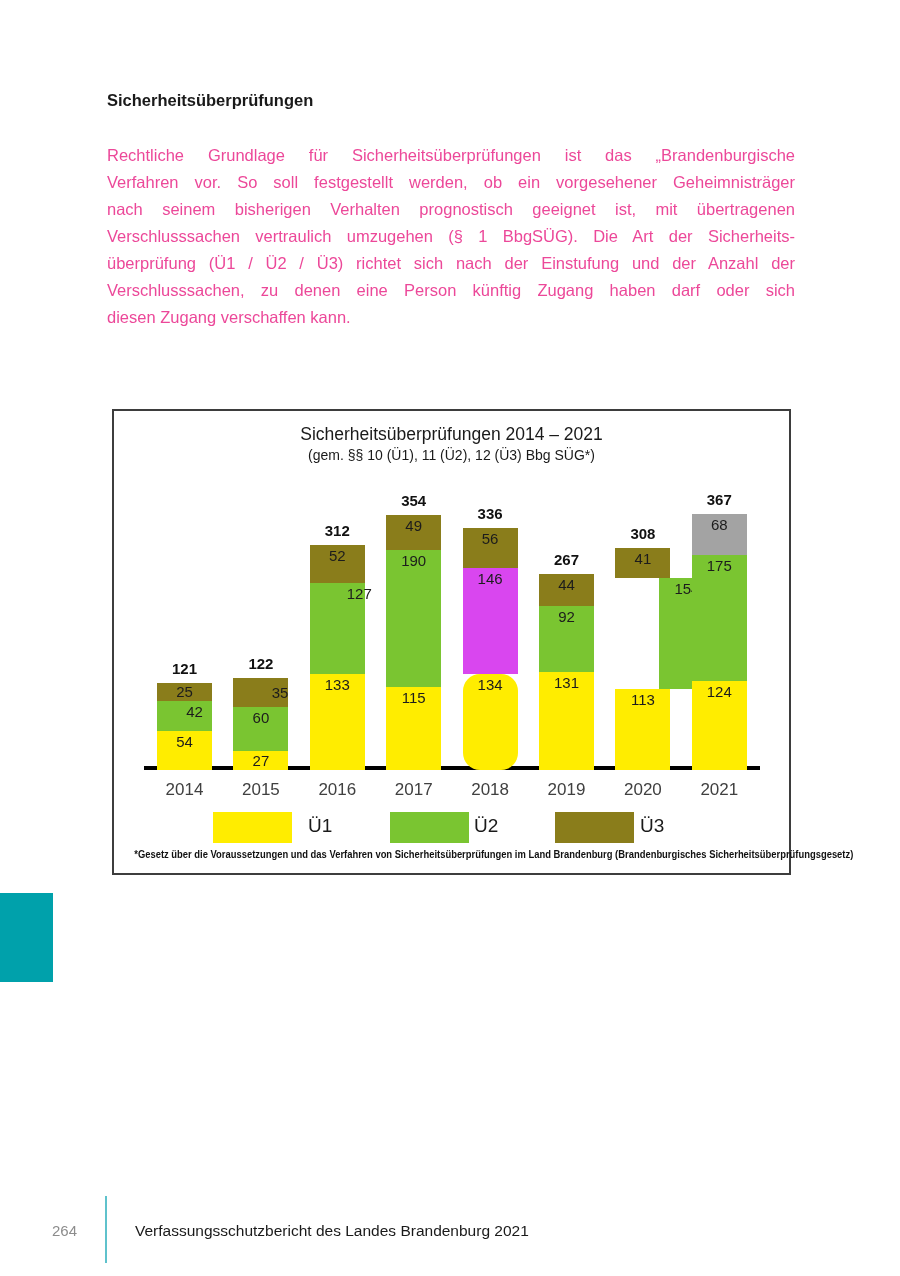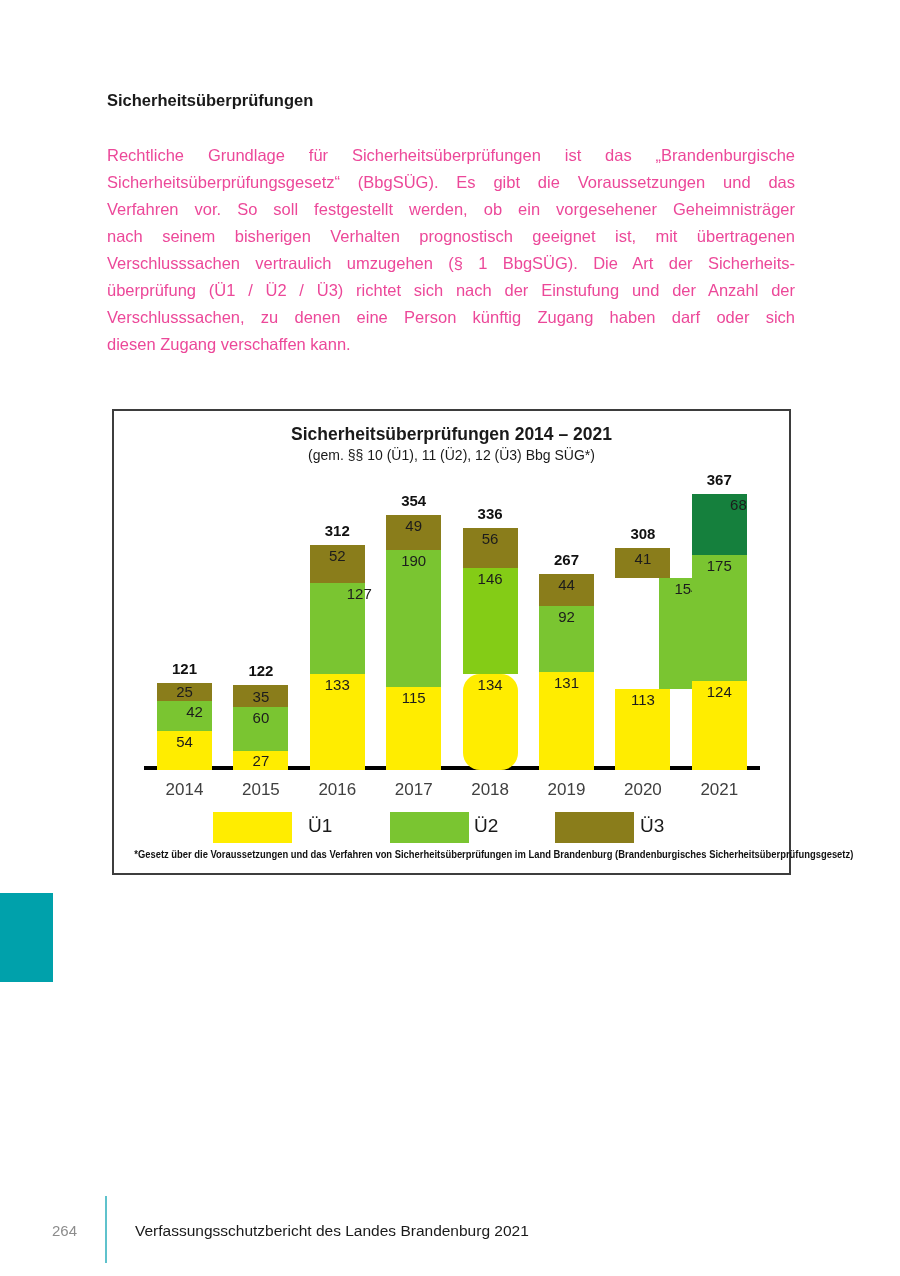--- a/index.html
+++ b/index.html
@@ -23,21 +23,21 @@
   .bodytext .jline{text-align:justify;text-align-last:justify;}
   .bodytext .jline.last{text-align-last:left;}
 
   
   .chart-box{
     position:absolute;left:112px;top:409px;width:675px;height:462px;
     border:2px solid #3d3d3d;background:#ffffff;
   }
   .chart-title{
     position:absolute;top:13px;left:0;right:0;text-align:center;
-    font-size:17.5px;font-weight:bold;color:#1a1a1a;
+    font-size:17.5px;font-weight:normal;color:#1a1a1a;
   }
   .chart-subtitle{
     position:absolute;top:36px;left:0;right:0;text-align:center;
     font-size:14px;color:#1a1a1a;
   }
   .plot-area{position:absolute;left:0;top:0;width:675px;height:359px;}
   .axis-line{position:absolute;left:30px;top:355px;width:616px;height:4px;background:#000;}
   .bar-group{position:absolute;bottom:0;display:flex;flex-direction:column-reverse;z-index:2;}
   .seg{
     width:100%;box-sizing:border-box;
@@ -75,21 +75,20 @@
 </style>
 </head>
 <body>
 
 <div class="page">
 
   <div class="heading">Sicherheitsüberprüfungen</div>
 
   <div class="bodytext">
       <div class="jline">Rechtliche Grundlage für Sicherheitsüberprüfungen ist das „Brandenburgische</div>
-      <div class="jline">Sicherheitsüberprüfungsgesetz“ (BbgSÜG). Es gibt die Voraussetzungen und das</div>
       <div class="jline">Verfahren vor. So soll festgestellt werden, ob ein vorgesehener Geheimnisträger</div>
       <div class="jline">nach seinem bisherigen Verhalten prognostisch geeignet ist, mit übertragenen</div>
       <div class="jline">Verschlusssachen vertraulich umzugehen (§ 1 BbgSÜG). Die Art der Sicherheits-</div>
       <div class="jline">überprüfung (Ü1 / Ü2 / Ü3) richtet sich nach der Einstufung und der Anzahl der</div>
       <div class="jline">Verschlusssachen, zu denen eine Person künftig Zugang haben darf oder sich</div>
       <div class="jline last">diesen Zugang verschaffen kann.</div>
     </div>
 
   <div class="chart-box">
     <div class="chart-title">Sicherheitsüberprüfungen 2014 – 2021</div>
@@ -108,21 +107,21 @@
           </div>
           <div class="bar-total">121</div>
         </div>
         <div class="bar-group" style="left: 119.4px; width: 55px;">
           <div class="seg small" style="height: 19.44px; background: rgb(255, 237, 0);">
             <span>27</span>
           </div>
           <div class="seg" style="height: 43.2px; background: rgb(122, 197, 49);">
             <span>60</span>
           </div>
-          <div class="seg small" style="height: 22px; background: rgb(138, 125, 27);">
+          <div class="seg small" style="height: 29px; background: rgb(138, 125, 27); justify-content: flex-end;">
             <span>35</span>
           </div>
           <div class="bar-total">122</div>
         </div>
         <div class="bar-group" style="left: 195.8px; width: 55px;">
           <div class="seg" style="height: 95.76px; background: rgb(255, 237, 0);">
             <span>133</span>
           </div>
           <div class="seg" style="height: 91.44px; background: rgb(122, 197, 49); padding-left: 44px;">
             <span>127</span>
@@ -141,21 +140,21 @@
           </div>
           <div class="seg" style="height: 35.28px; background: rgb(138, 125, 27);">
             <span>49</span>
           </div>
           <div class="bar-total">354</div>
         </div>
         <div class="bar-group" style="left: 348.6px; width: 55px;">
           <div class="seg" style="height: 96.48px; background: rgb(255, 237, 0); border-radius: 17px;">
             <span>134</span>
           </div>
-          <div class="seg" style="height: 105.12px; background: #84cc16;">
+          <div class="seg" style="height: 105.12px; background: #d946ef;">
             <span>146</span>
           </div>
           <div class="seg" style="height: 40.32px; background: rgb(138, 125, 27);">
             <span>56</span>
           </div>
           <div class="bar-total">336</div>
         </div>
         <div class="bar-group" style="left: 425px; width: 55px;">
           <div class="seg" style="height: 98px; background: rgb(255, 237, 0);">
             <span>131</span>
@@ -180,21 +179,21 @@
           </div>
           <div class="bar-total">308</div>
         </div>
         <div class="bar-group" style="left: 577.8px; width: 55px;">
           <div class="seg" style="height: 89.28px; background: rgb(255, 237, 0);">
             <span>124</span>
           </div>
           <div class="seg" style="height: 126px; background: rgb(122, 197, 49);">
             <span>175</span>
           </div>
-          <div class="seg" style="height: 61px; background: #15803d; justify-content: flex-end;">
+          <div class="seg" style="height: 41px; background: #a3a3a3;">
             <span>68</span>
           </div>
           <div class="bar-total">367</div>
         </div>
       </div>
     <div class="chart-footnote">*Gesetz über die Voraussetzungen und das Verfahren von Sicherheitsüberprüfungen im Land Brandenburg (Brandenburgisches Sicherheitsüberprüfungsgesetz)</div>
   <div class="year-label" style="left: 32.5px;">2014</div>
       <div class="year-label" style="left: 108.9px;">2015</div>
       <div class="year-label" style="left: 185.3px;">2016</div>
       <div class="year-label" style="left: 261.7px;">2017</div>

